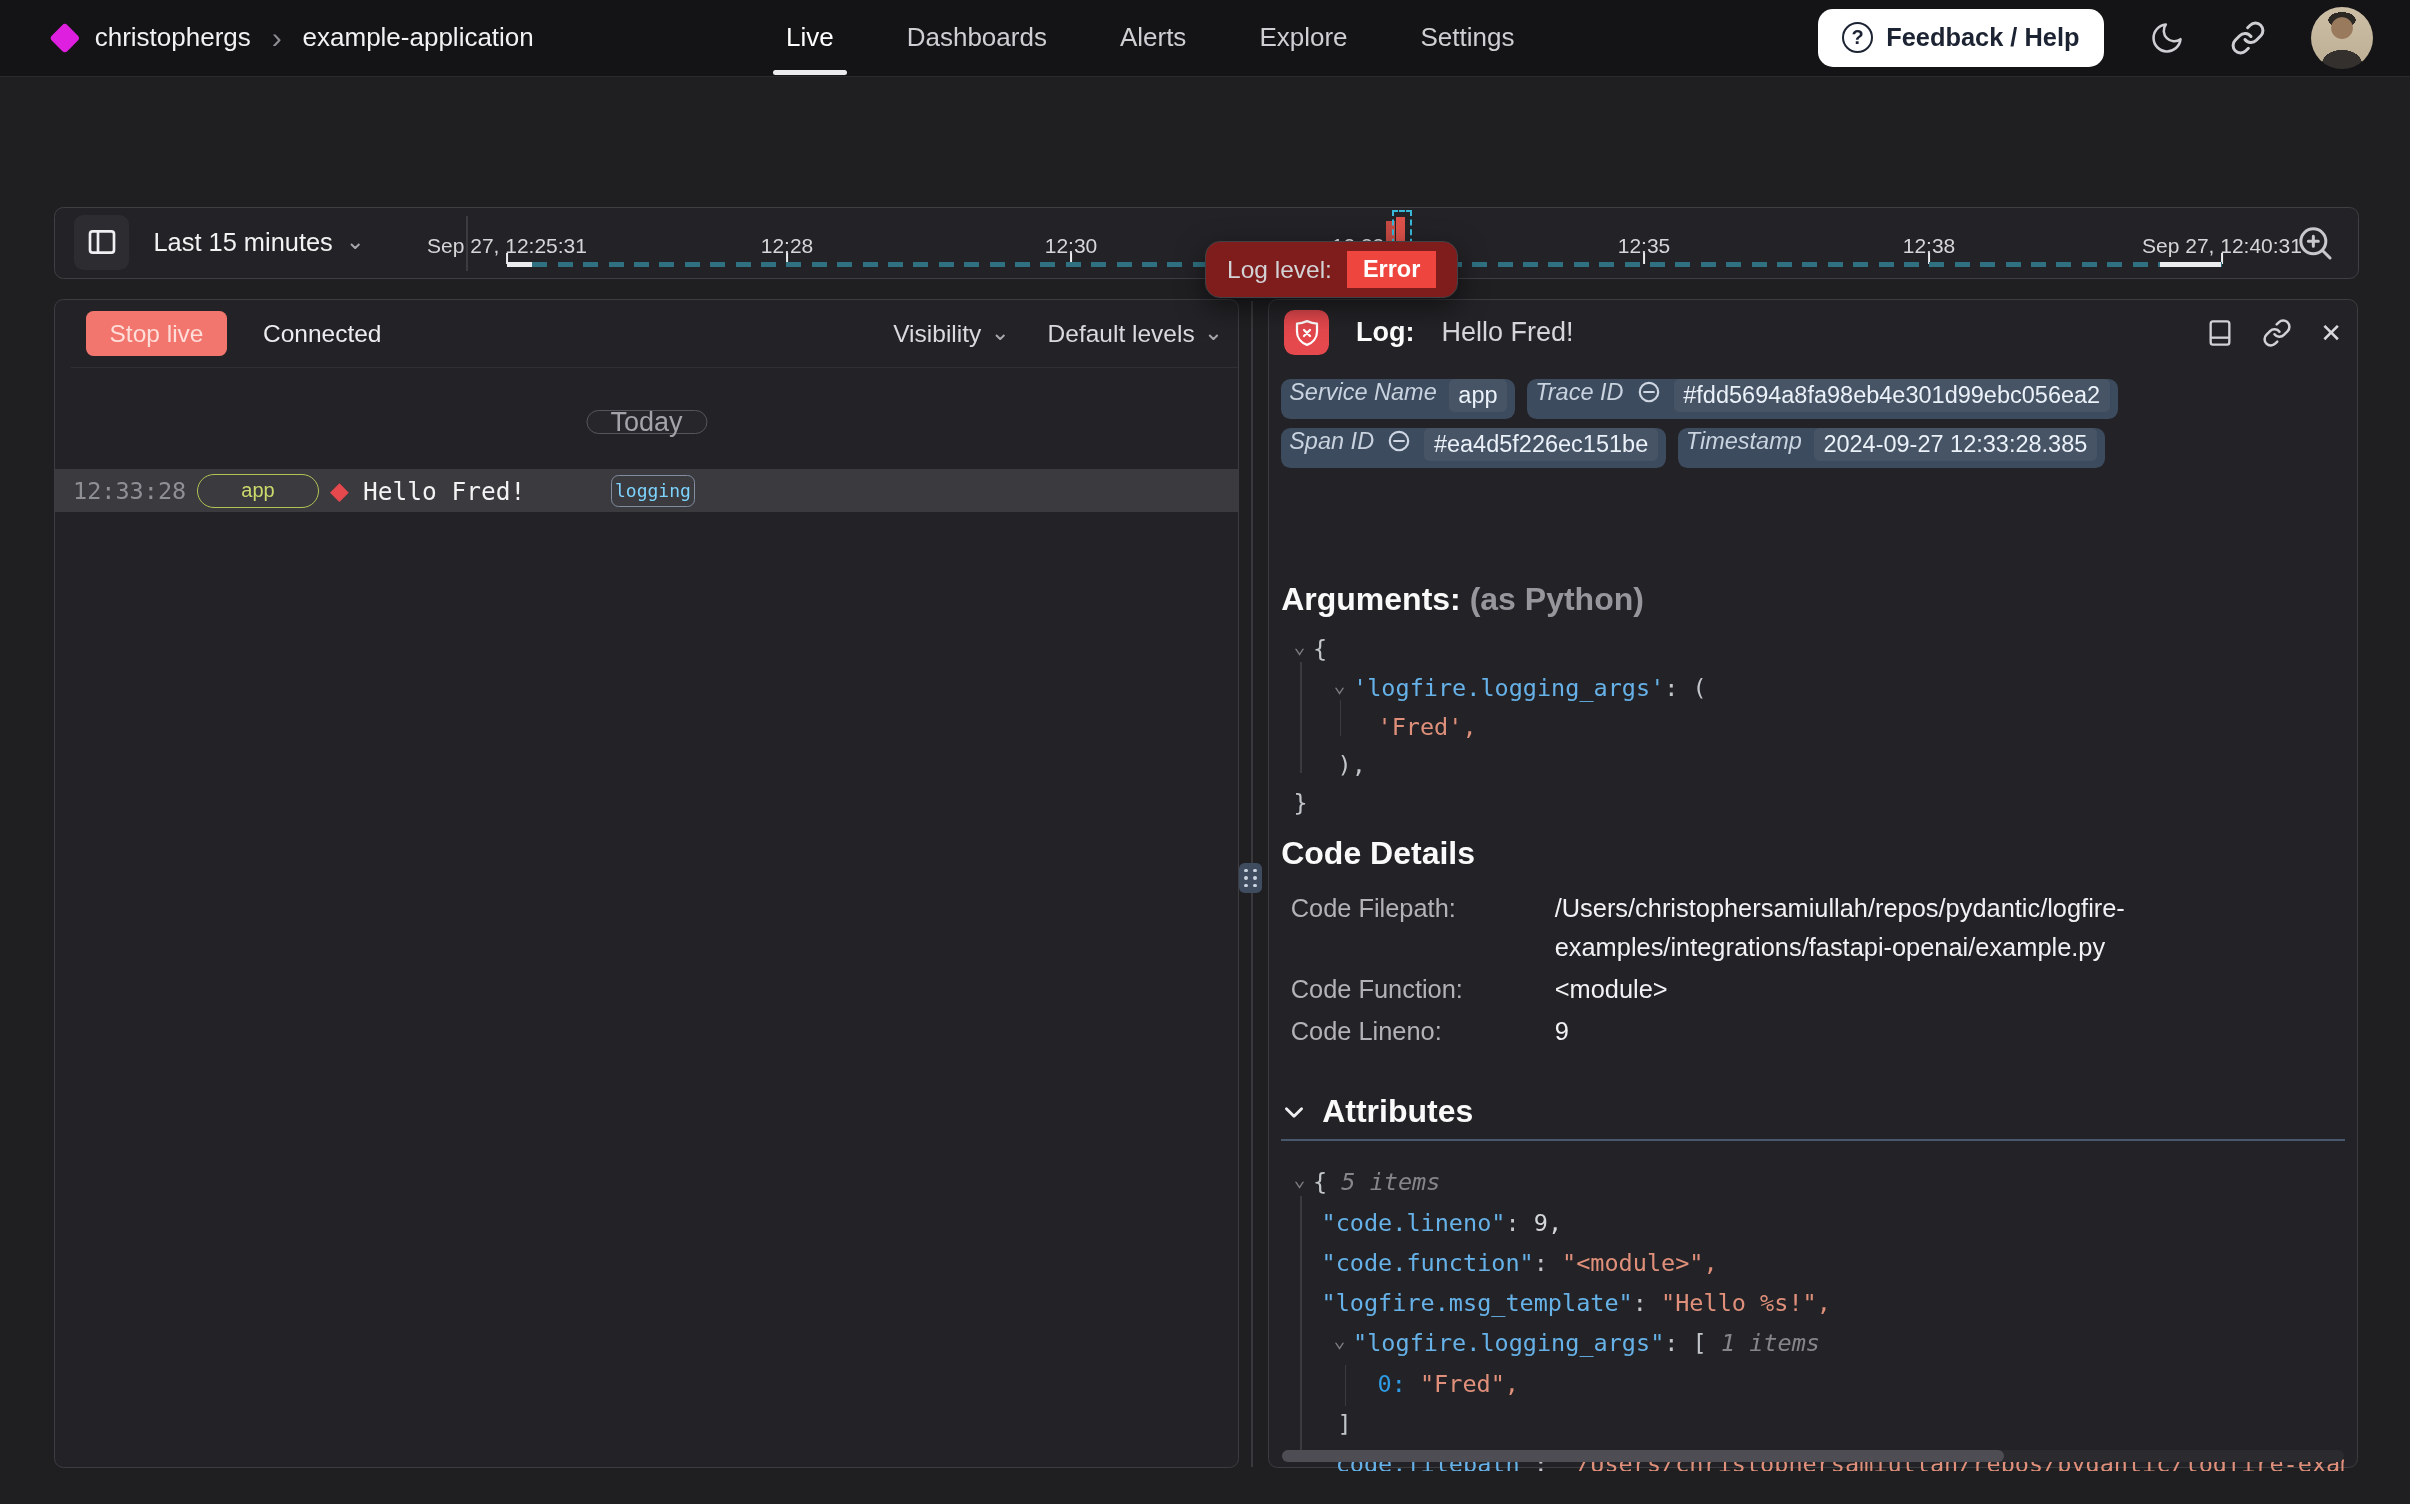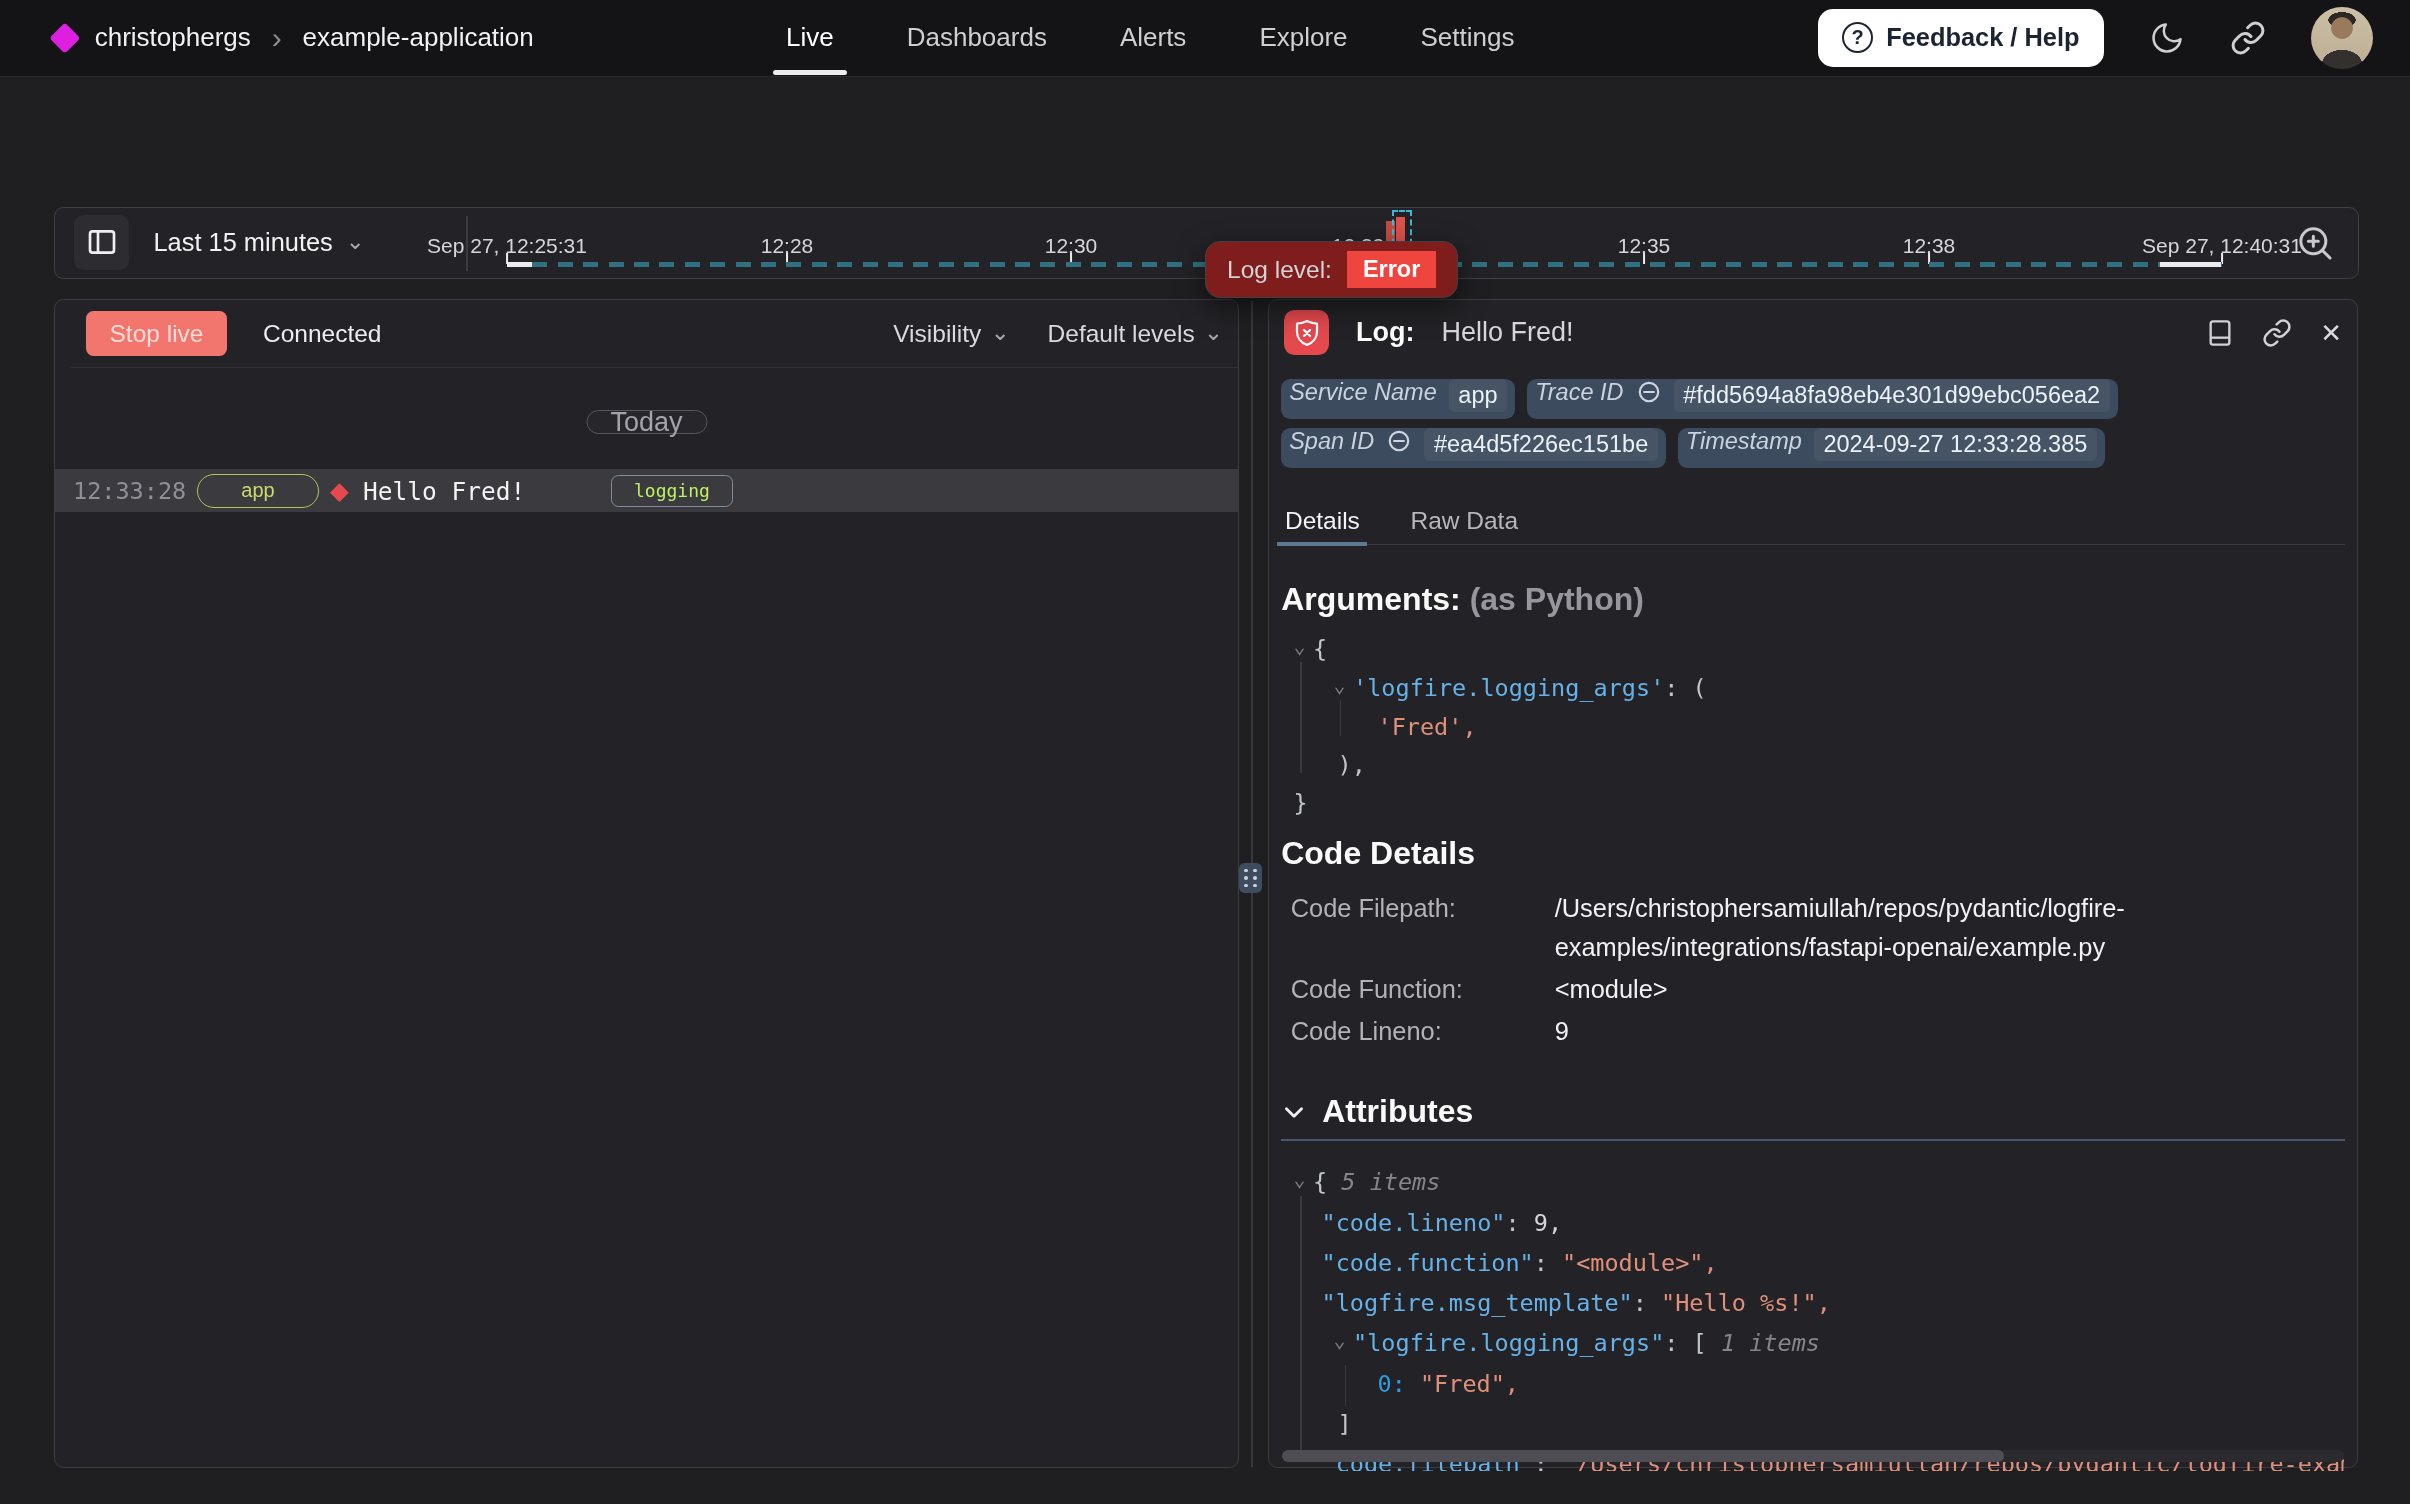--- a/index.html
+++ b/index.html
@@ -92,22 +92,22 @@
               color:#a3a3a9; font-size:27px; font-family:inherit; display:flex; align-items:center; cursor:pointer; }
   .lp-row { position:absolute; top:169px; left:0; right:0; height:43px; background:#3a3a3f; cursor:pointer; }
   .row-time { position:absolute; left:18px; top:50%; transform:translateY(-50%);
               font:23.5px "DejaVu Sans Mono", monospace; color:#8f8f96; }
   .row-service { position:absolute; left:142px; top:50%; transform:translateY(-50%); width:122px; height:34px;
                  border:1.9px solid #b2c355; border-radius:17px; color:#ccd96b; font-size:20px;
                  display:flex; align-items:center; justify-content:center; }
   .row-diamond { position:absolute; left:275px; top:50%; transform:translateY(-52%); color:#e5484d; font-size:24.5px; }
   .row-msg { position:absolute; left:308px; top:50%; transform:translateY(-50%);
              font:24.5px "DejaVu Sans Mono", monospace; color:#f3f3f4; }
-  .row-tag { position:absolute; left:556px; top:50%; transform:translateY(-50%); height:32px; padding:0 22px;
-             border:1.9px solid #828da0; border-radius:7.5px; color:#bef264;
+  .row-tag { position:absolute; left:556px; top:50%; transform:translateY(-50%); height:32px; padding:0 3px;
+             border:1.9px solid #828da0; border-radius:7.5px; color:#7dd3fc;
              font:18px "DejaVu Sans Mono", monospace; display:flex; align-items:center; }
   
   .dp-header { position:absolute; top:3.8px; left:15px; right:15px; height:58px; display:flex; align-items:center; gap:27px; }
   .err-icon { width:45px; height:45px; background:#e5484d; border-radius:10.4px; flex:none;
               display:flex; align-items:center; justify-content:center; }
   .dp-kind { font-size:27px; font-weight:700; color:#ffffff; }
   .dp-title { font-size:27px; color:#d6d6da; }
   .dp-hicons { margin-left:auto; display:flex; align-items:center; gap:28px; color:#d2d2d6; }
   .dp-hicons > * { cursor:pointer; display:flex; }
   .dp-close { font-size:26px; color:#d9d9dc; line-height:1; }
@@ -344,24 +344,20 @@
           </span>
           <span class="badge-value">#ea4d5f226ec151be</span>
         </span>
         <span class="badge">
           <span class="badge-label">Timestamp</span>
           <span class="badge-value">2024-09-27 12:33:28.385</span>
         </span>
       </div>
     </div>
 
-    <div class="dp-tabs">
-      <span class="dp-tab active">Details</span>
-      <span class="dp-tab">Raw Data</span>
-    </div>
 
     <div class="args-h">
       <span>Arguments:</span>
       <span class="sub">(as Python)</span>
     </div>
 
     <div class="codeblock py-block">
       <div class="guide" style="left:6.6px;top:32px;height:111px"></div>
       <div class="guide" style="left:46px;top:70px;height:36px"></div>
       <div class="cl"><span class="code-caret">⌄</span><span>{</span></div>

